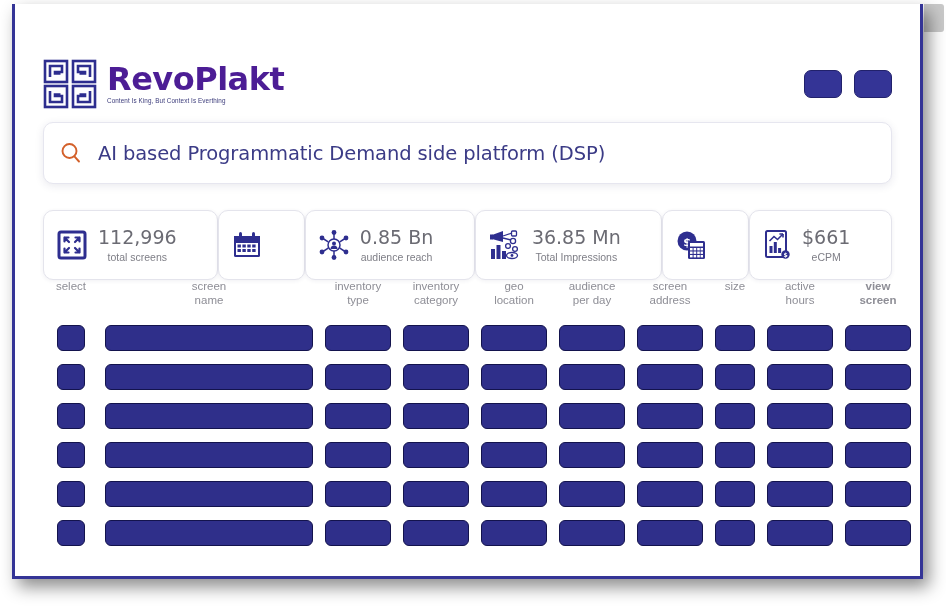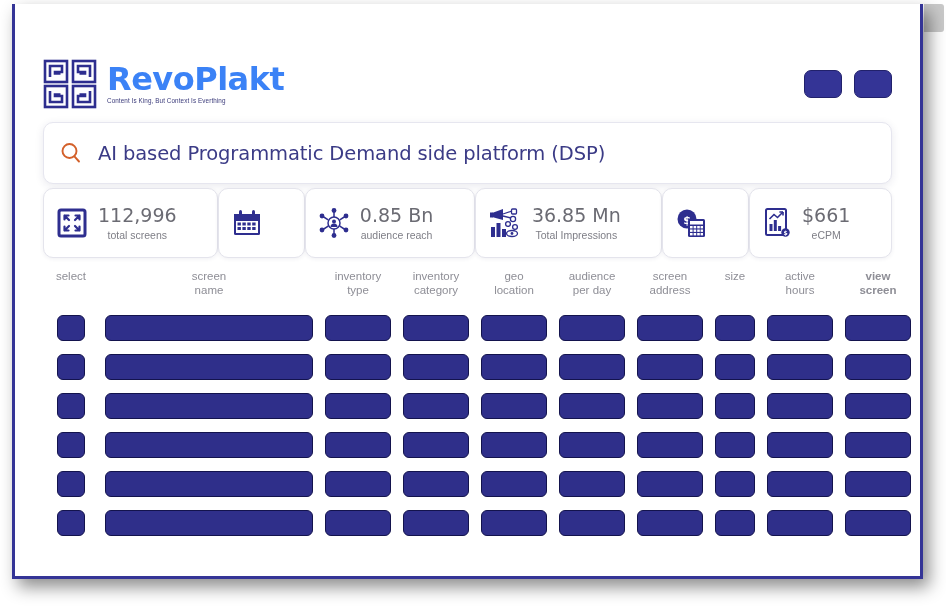--- a/index.html
+++ b/index.html
@@ -94,21 +94,21 @@
   .brand {
     display: flex;
     align-items: center;
     gap: 10px;
   }
   .brand-mark { flex: 0 0 auto; display:block; }
   .brand-text { display: flex; flex-direction: column; line-height: 1; }
   .brand-name {
     font-size: 32px;
     font-weight: 700;
-    color: #3b82f6;
+    color: #4c1d95;
     letter-spacing: -0.5px;
     font-family: "DejaVu Sans", sans-serif;
   }
   .brand-tagline {
     font-size: 6.3px;
     color: #3a3a7a;
     letter-spacing: 0.1px;
     margin-top: 3px;
     font-family: "Liberation Sans", sans-serif;
     white-space: nowrap;
@@ -140,21 +140,21 @@
   .search-text {
     font-size: 19.5px;
     color: #3b3b86;
     font-family: "DejaVu Sans", sans-serif;
     font-weight: 400;
     letter-spacing: -0.1px;
   }
 
   
   .stats-row {
-    margin-top: 4px;
+    margin-top: 26px;
     display: flex;
   }
   .stat-card {
     background: #ffffff;
     border: 1px solid #e4e4ec;
     border-radius: 10px;
     box-shadow: 0 1px 4px rgba(40,40,90,0.07);
     height: 70px;
     display: flex;
     align-items: center;
@@ -172,21 +172,21 @@
     white-space: nowrap;
   }
   .stat-label {
     font-size: 10.5px;
     color: #7e7e86;
     margin-top: 4px;
     white-space: nowrap;
   }
 
   
-  .table-wrap { margin-top: 12px; }
+  .table-wrap { margin-top: 0; }
   .table-head {
     display: flex;
     align-items: flex-start;
     height: 34px;
   }
   .th {
     font-size: 11.5px;
     color: #8e8e96;
     text-align: center;
     line-height: 1.2;

